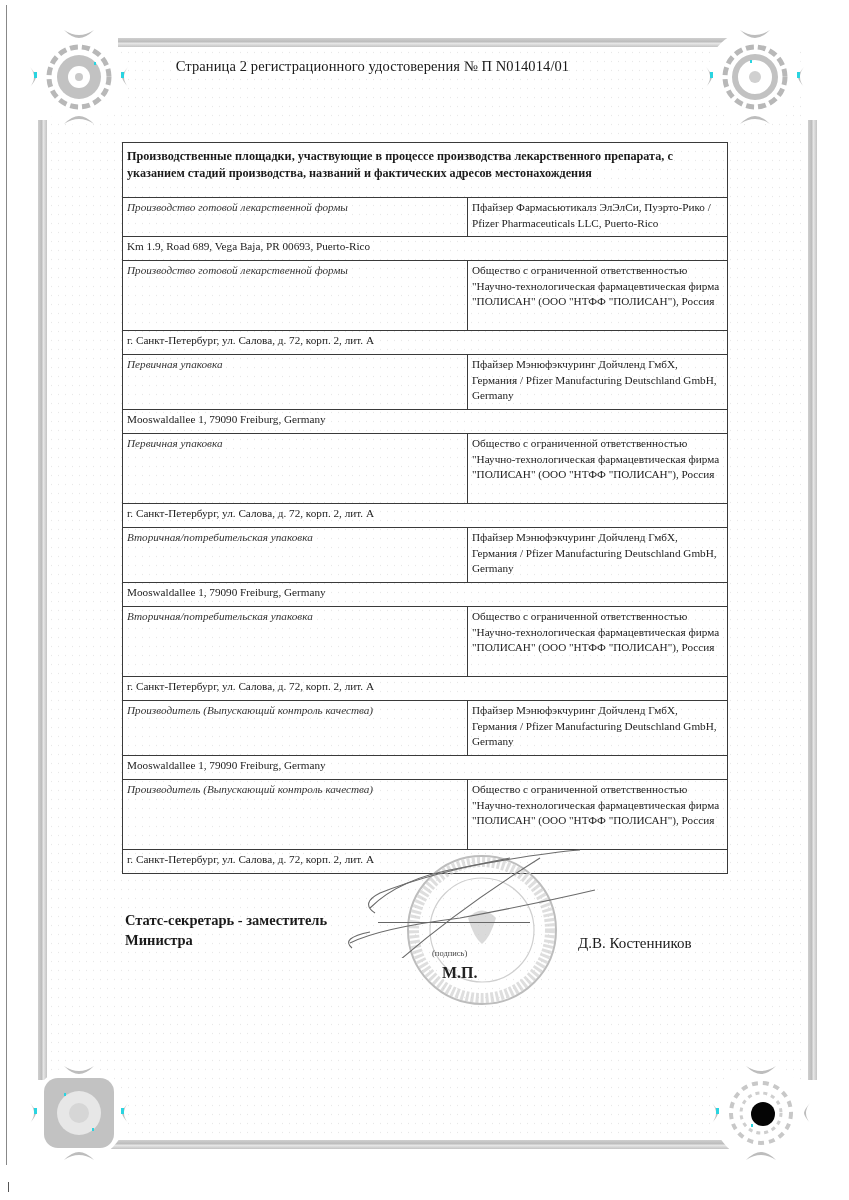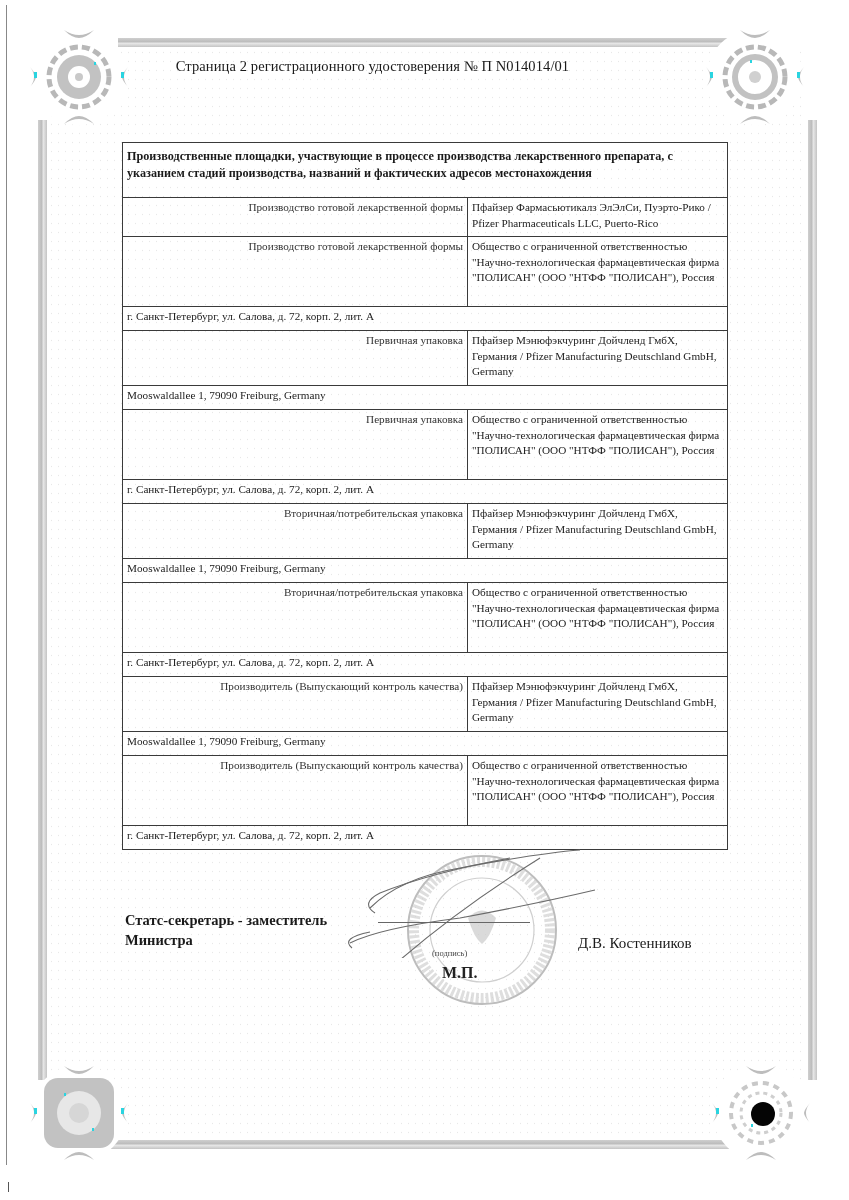--- a/index.html
+++ b/index.html
@@ -32,21 +32,21 @@
   
   .page-header { position:absolute; left:0; width:745px; top:58px; text-align:center;
                  font-size:14.5px; letter-spacing:0.1px; }
 
   
   .sites-table { position:absolute; left:122px; top:142px; width:606px; border:1.5px solid #2a2a2a;
                  border-collapse:collapse; background:transparent; }
   .sites-table td { border:1px solid #3a3a3a; padding:2px 4px 3px 4px; vertical-align:top;
                     font-size:11.2px; line-height:15.5px; }
   .sites-table .title-cell { font-weight:bold; font-size:12.2px; line-height:17px; padding:5px 4px 2px 4px; height:47px; }
-  .sites-table .stage-cell { width:336px; color:#333;text-align:right; }
+  .sites-table .stage-cell { font-style:italic; width:336px; color:#333; }
   .sites-table .maker-cell { color:#222;margin-top:28px; }
   .sites-table .addr-cell { height:18px; color:#222; }
   .row-2l td { height:33px; }
   .row-3l td { height:49px; }
   .row-4l td { height:64px; }
 
   
   .sig-position { position:absolute; left:125px; top:910px; font-weight:bold; font-size:14.5px; line-height:20px; }
   .sig-name { position:absolute; left:578px; top:910px; font-weight:normal; font-size:15px;margin-top:25px; }
   .sig-line { position:absolute; left:378px; top:922px; width:152px; height:1px; background:#666; }
@@ -161,20 +161,23 @@
 <table class="sites-table">
   <tbody>
     <tr>
       <td class="title-cell" colspan="2">Производственные площадки, участвующие в процессе производства лекарственного препарата, с указанием стадий производства, названий и фактических адресов местонахождения</td>
     </tr>
 
     <tr class="row-2l">
       <td class="stage-cell">Производство готовой лекарственной формы</td>
       <td class="maker-cell">Пфайзер Фармасьютикалз ЭлЭлСи, Пуэрто-Рико / Pfizer Pharmaceuticals LLC, Puerto-Rico</td>
     </tr>
+    <tr>
+      <td class="addr-cell" colspan="2">Km 1.9, Road 689, Vega Baja, PR 00693, Puerto-Rico</td>
+    </tr>
 
     <tr class="row-4l">
       <td class="stage-cell">Производство готовой лекарственной формы</td>
       <td class="maker-cell">Общество с ограниченной ответственностью "Научно-технологическая фармацевтическая фирма "ПОЛИСАН" (ООО "НТФФ "ПОЛИСАН"), Россия</td>
     </tr>
     <tr>
       <td class="addr-cell" colspan="2">г. Санкт-Петербург, ул. Салова, д. 72, корп. 2, лит. А</td>
     </tr>
 
     <tr class="row-3l">

